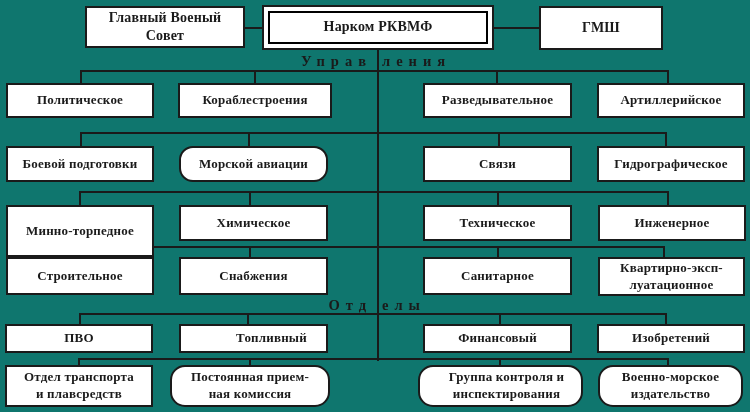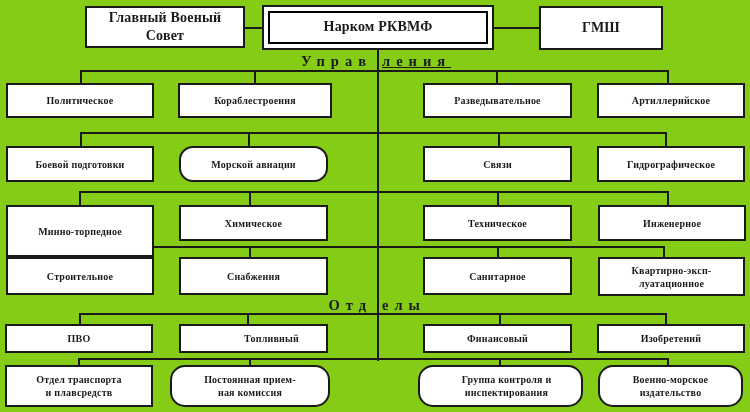--- a/index.html
+++ b/index.html
@@ -1,35 +1,35 @@
 <!DOCTYPE html>
 <html><head>
 <meta charset="utf-8">
 <style>
   html, body { margin: 0; padding: 0; background: #ffffff; }
   #stage {
     position: relative;
     width: 750px;
     height: 412px;
-    background: #84cc16;
+    background: #0f766e;
     font-family: "Liberation Serif", "DejaVu Serif", serif;
     color: #1a1a1a;
     overflow: hidden;
   }
   #wires { position: absolute; left: 0; top: 0; }
   .box {
     position: absolute;
     box-sizing: border-box;
     border: 2px solid #1a1a1a;
     background: #ffffff;
     display: flex;
     align-items: center;
     justify-content: center;
     text-align: center;
-    font-size: 10px;
+    font-size: 13px;
     font-weight: 700;
     line-height: 1.3;
     white-space: pre-line;
     letter-spacing: 0.2px;
   }
   .box.top { font-size: 14px; }
   .box.rounded { border-radius: 15px; }
   .narkom-outer { padding: 0; }
   .narkom-inner {
     position: absolute;
@@ -102,21 +102,21 @@
   <div class="box top" style="left:85px; top:6px; width:160px; height:42px;">Главный Военый
 Совет</div>
 
   <div class="box top narkom-outer" style="left:262px; top:5px; width:232px; height:45px;">
     <div class="narkom-inner">Нарком РКВМФ</div>
   </div>
 
   <div class="box top" style="left:539px; top:6px; width:124px; height:44px;">ГМШ</div>
 
   <div class="seclabel right-aligned" style="left:200px; top:53px; width:172px;">Управ</div>
-  <div class="seclabel" style="left:382px; top:53px; width:170px;text-decoration:underline;">ления</div>
+  <div class="seclabel" style="left:382px; top:53px; width:170px;">ления</div>
 
   <div class="box" style="left:6px; top:83px; width:148px; height:35px;">Политическое</div>
   <div class="box" style="left:178px; top:83px; width:154px; height:35px;">Кораблестроения</div>
   <div class="box" style="left:423px; top:83px; width:149px; height:35px;">Разведывательное</div>
   <div class="box" style="left:597px; top:83px; width:148px; height:35px;">Артиллерийское</div>
 
   <div class="box" style="left:6px; top:146px; width:148px; height:36px;">Боевой подготовки</div>
   <div class="box" style="left:179px; top:146px; width:149px; height:36px;border-radius:14px;">Морской авиации</div>
   <div class="box" style="left:423px; top:146px; width:149px; height:36px;">Связи</div>
   <div class="box" style="left:597px; top:146px; width:148px; height:36px;">Гидрографическое</div>

